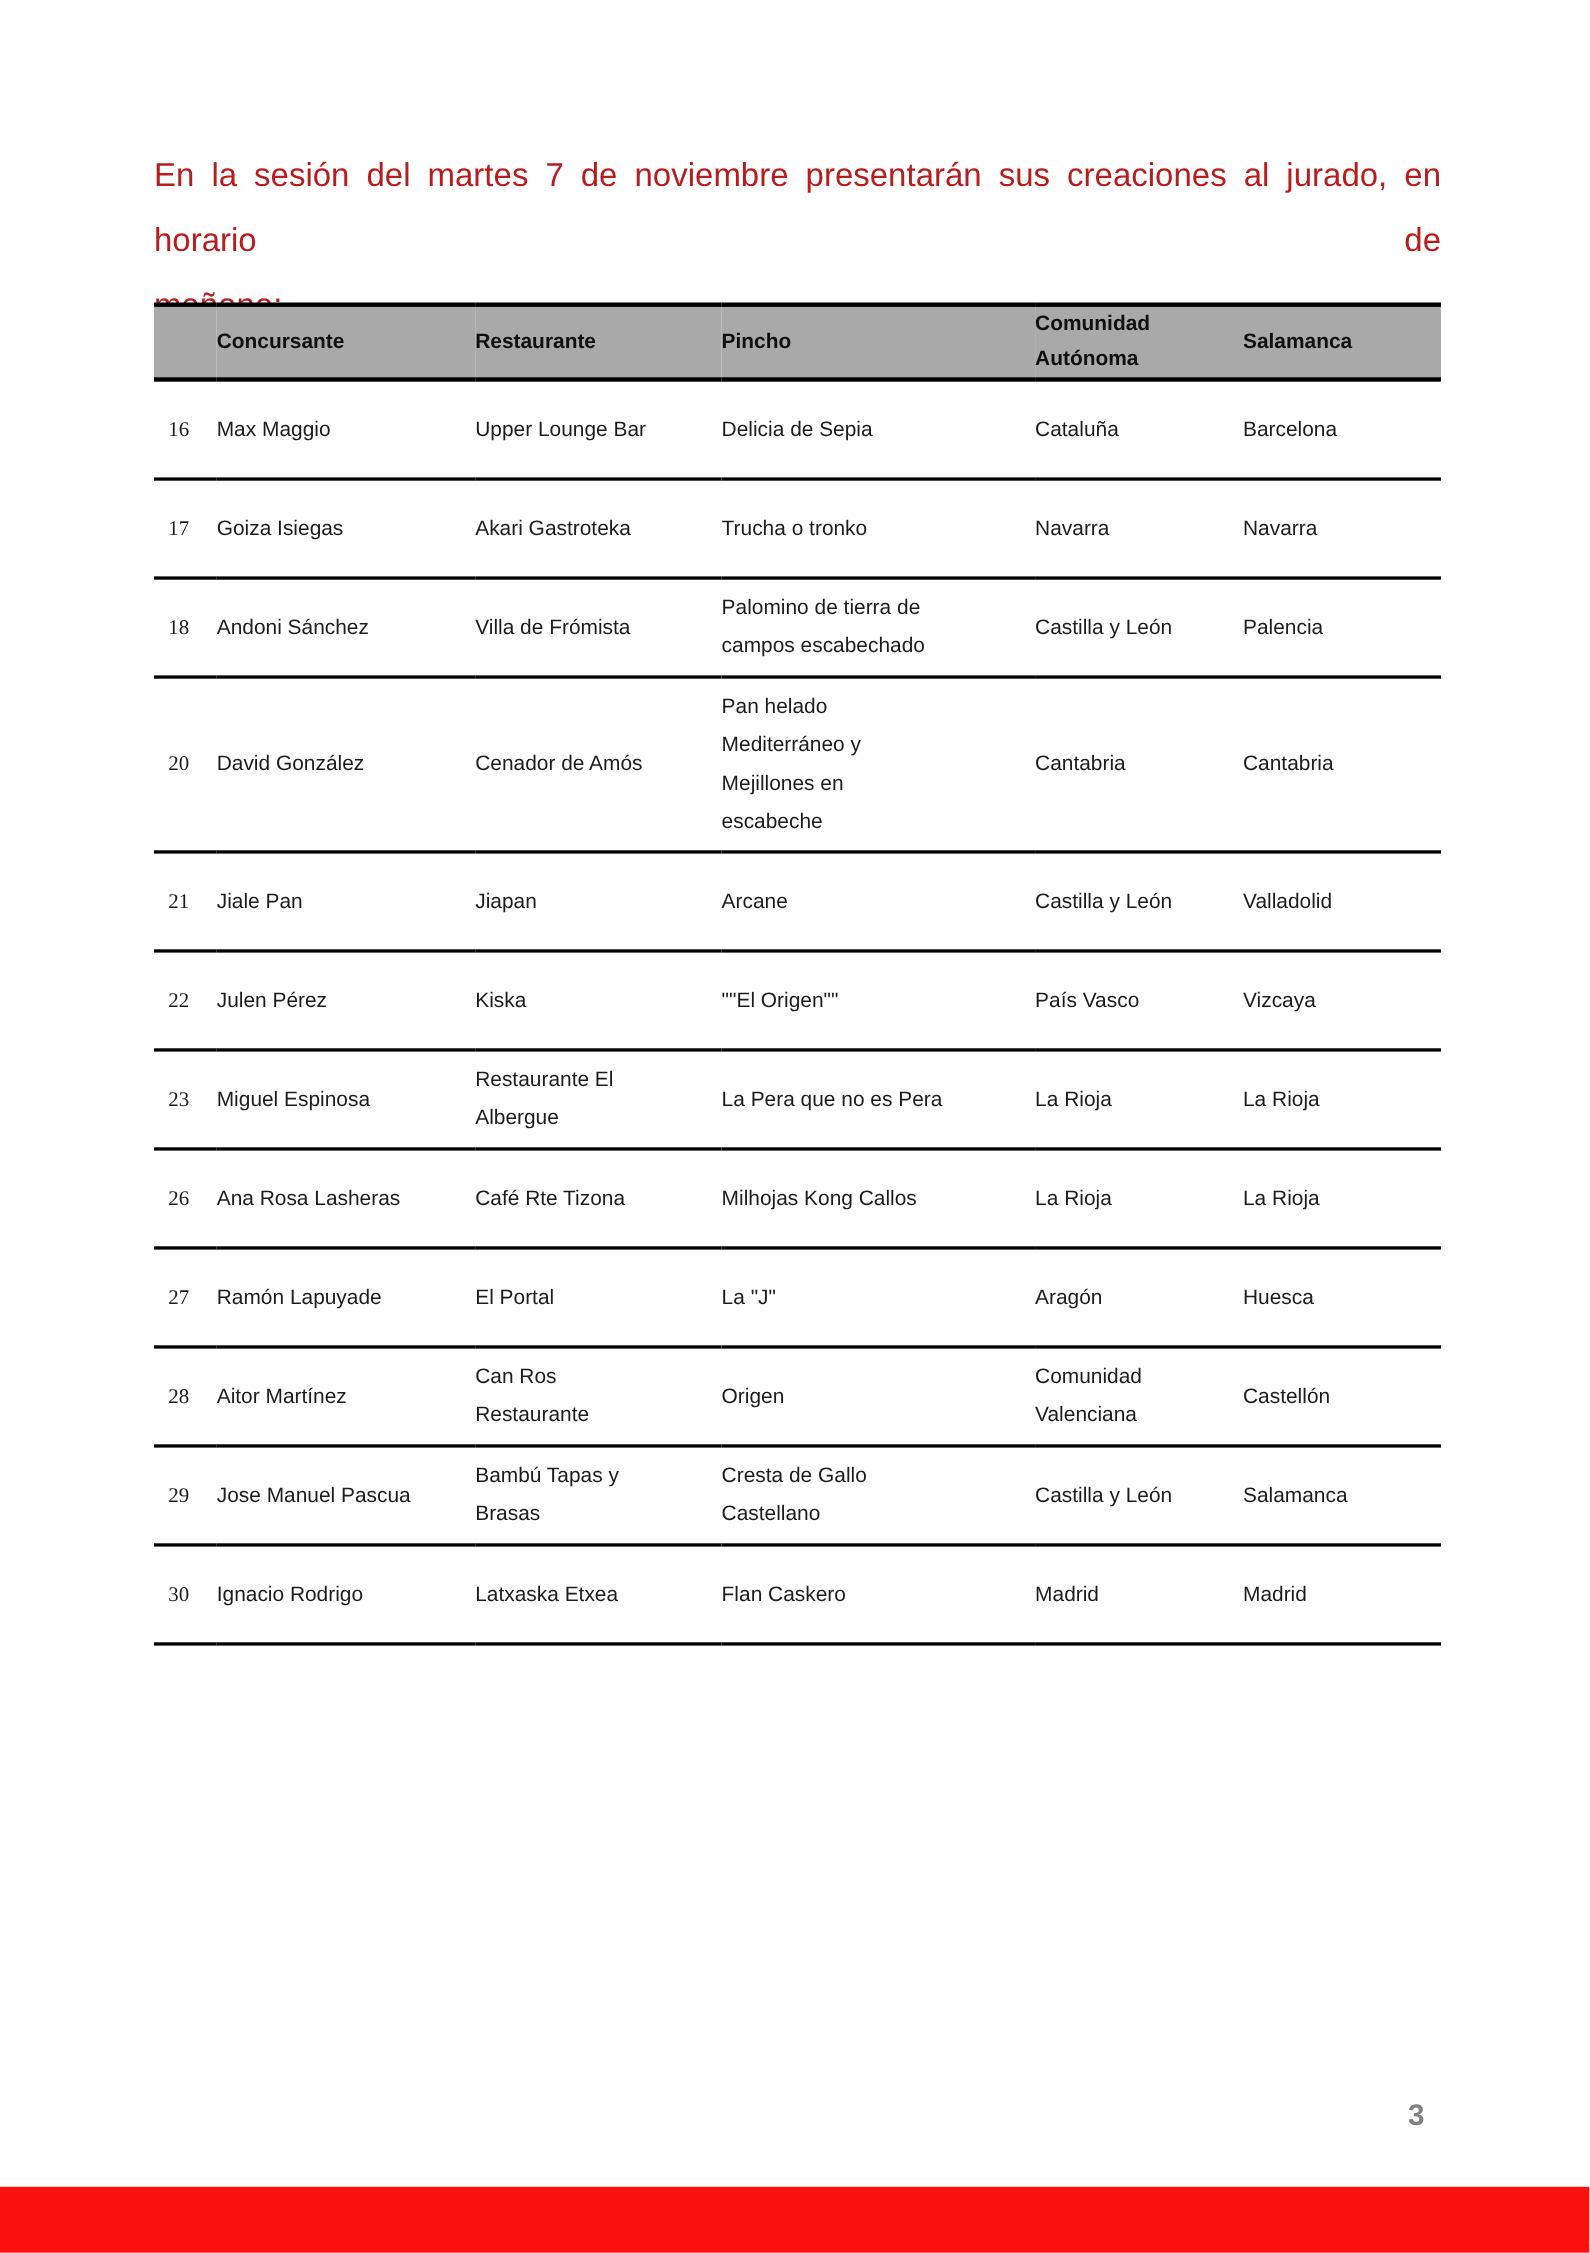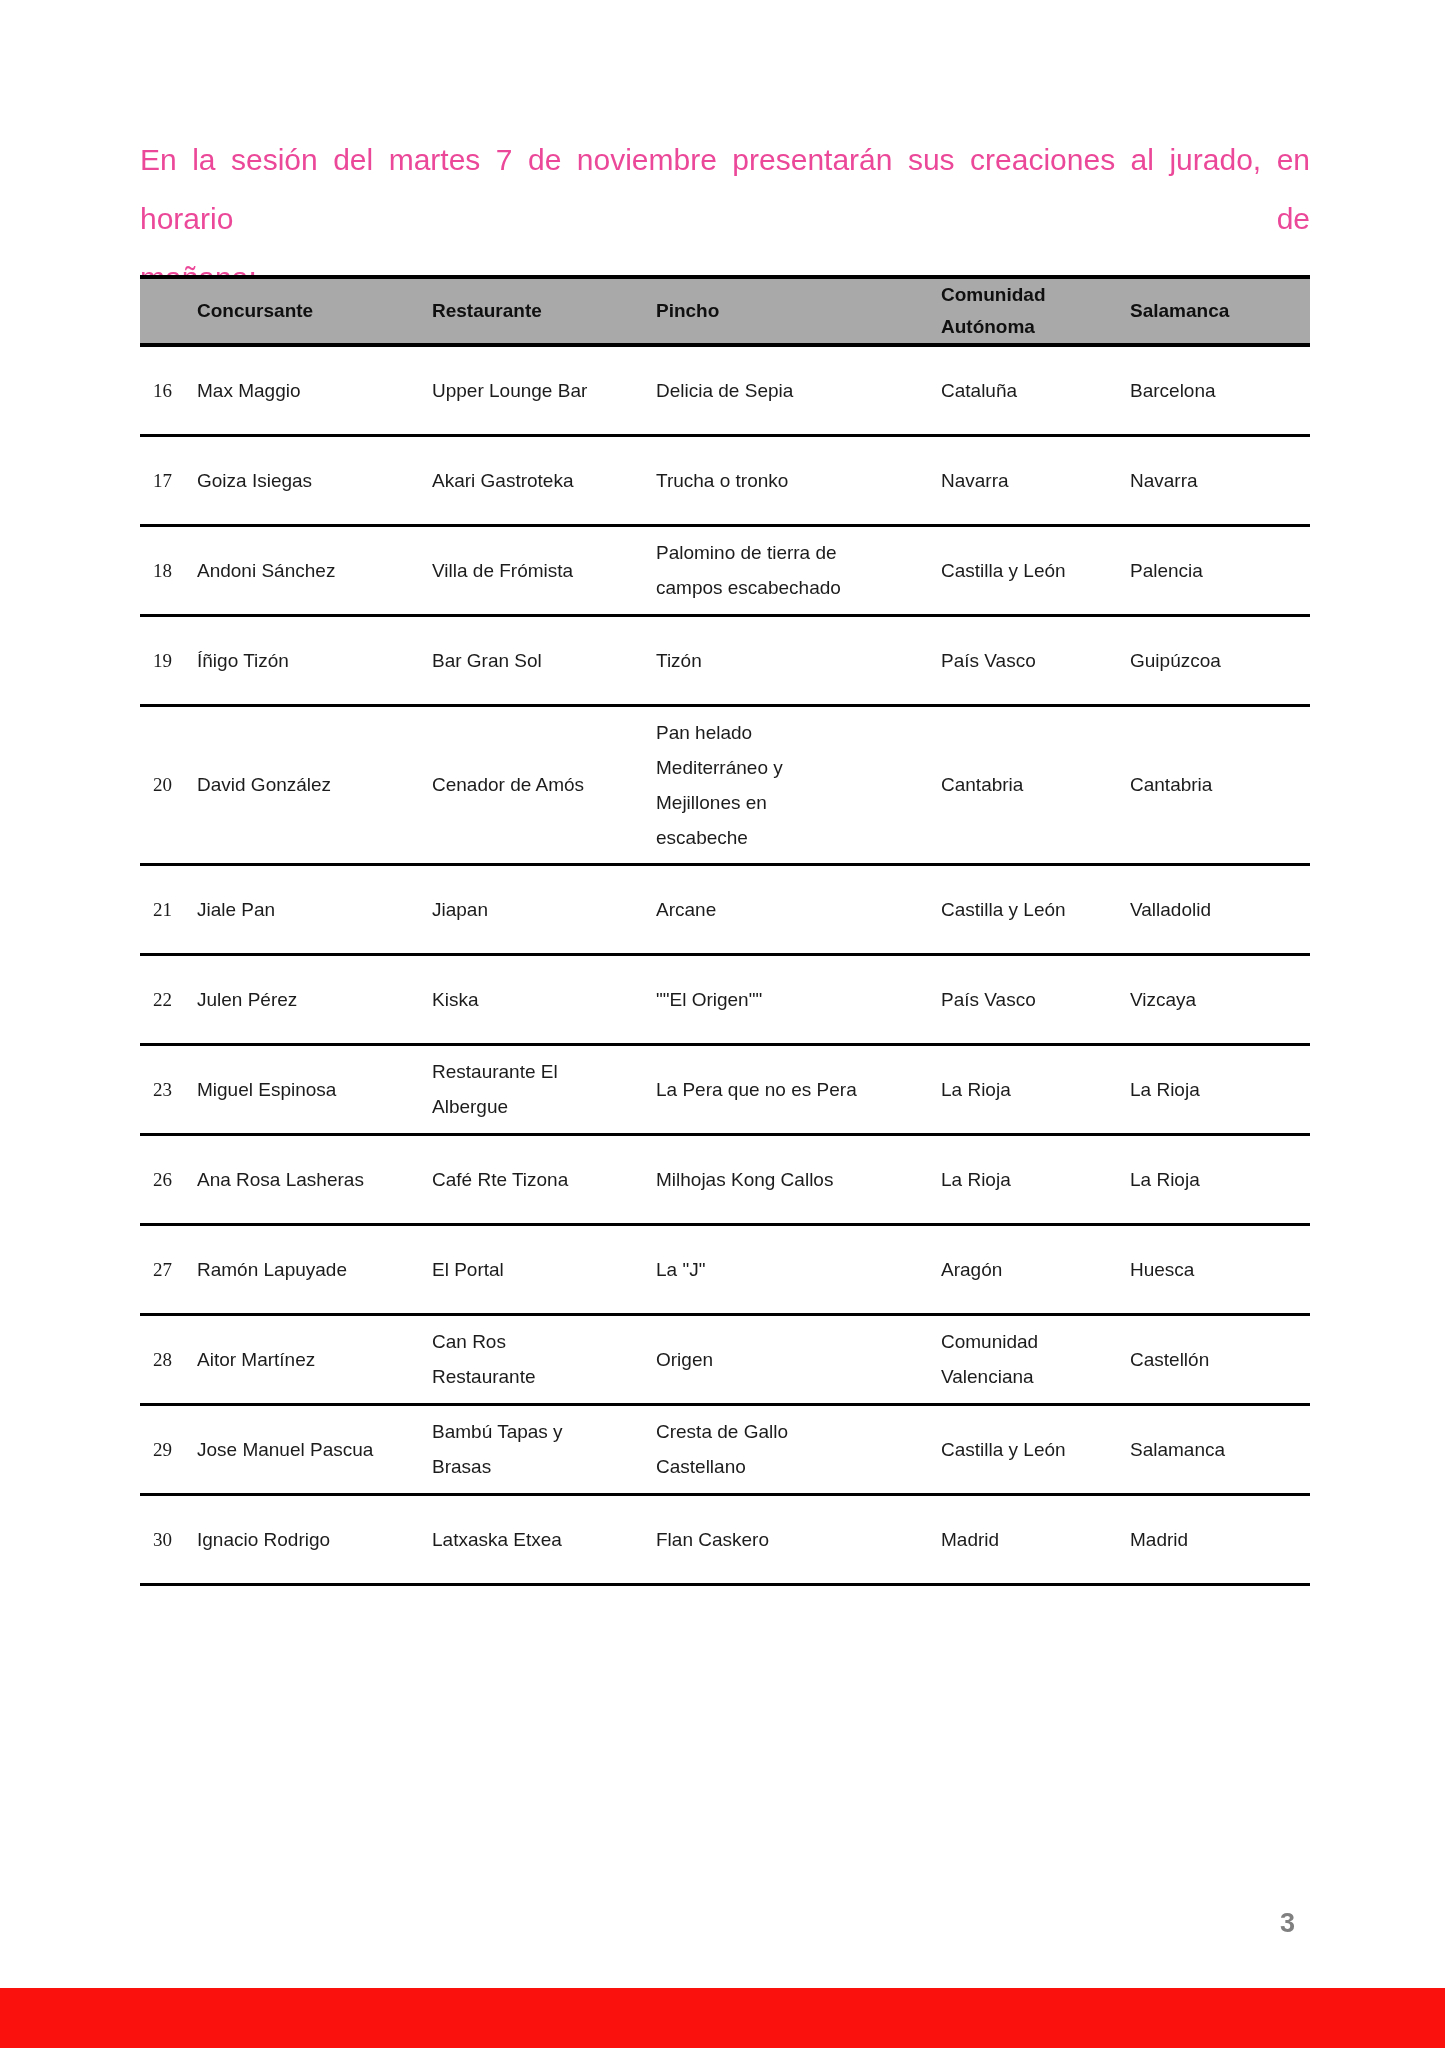--- a/index.html
+++ b/index.html
@@ -11,21 +11,21 @@
     color: #1c1c1c;
     overflow: hidden;
   }
   .intro {
     position: absolute;
     left: 140px;
     top: 130px;
     width: 1170px;
     font-size: 30px;
     line-height: 59px;
-    color: #ec4899;
+    color: #b91c1c;
   }
   .intro .l1 { display: block; text-align: justify; text-align-last: justify; }
   .intro .l2 { display: block; }
 
   table.roster {
     position: absolute;
     left: 140px;
     top: 275px;
     width: 1170px;
     border-collapse: collapse;
@@ -127,28 +127,20 @@
       <tr>
         <td class="c0">18</td>
         <td class="c1">Andoni Sánchez</td>
         <td class="c2">Villa de Frómista</td>
         <td class="c3">Palomino de tierra de
 campos escabechado</td>
         <td class="c4">Castilla y León</td>
         <td class="c5">Palencia</td>
       </tr>
       <tr>
-        <td class="c0">19</td>
-        <td class="c1">Íñigo Tizón</td>
-        <td class="c2">Bar Gran Sol</td>
-        <td class="c3">Tizón</td>
-        <td class="c4">País Vasco</td>
-        <td class="c5">Guipúzcoa</td>
-      </tr>
-      <tr>
         <td class="c0">20</td>
         <td class="c1">David González</td>
         <td class="c2">Cenador de Amós</td>
         <td class="c3">Pan helado
 Mediterráneo y
 Mejillones en
 escabeche</td>
         <td class="c4">Cantabria</td>
         <td class="c5">Cantabria</td>
       </tr>

